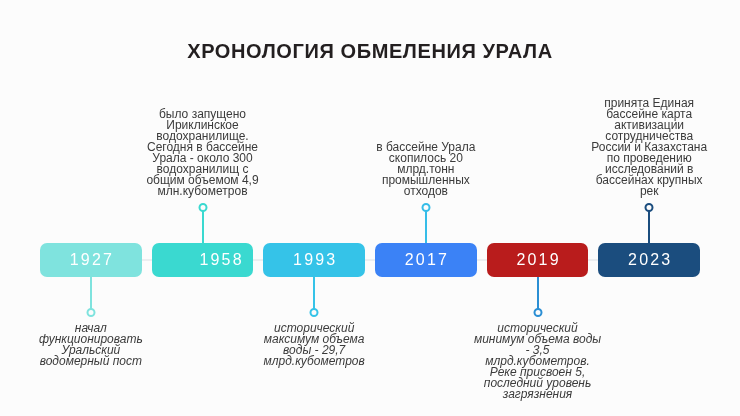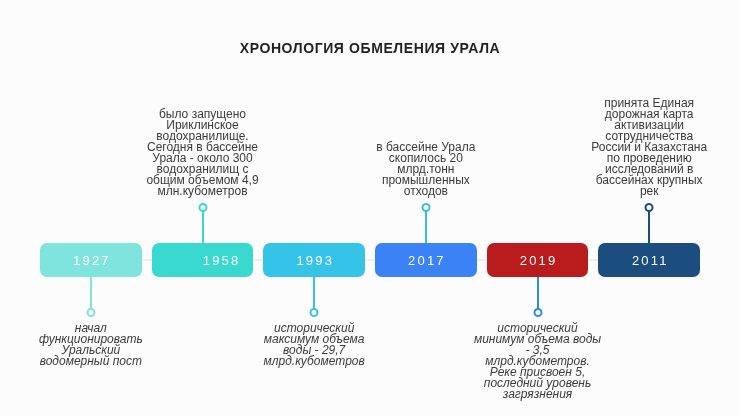--- a/index.html
+++ b/index.html
@@ -20,21 +20,21 @@
     inset: 0;
   }
 
   
   .title {
     position: absolute;
     top: 40px;
     left: 0;
     width: 740px;
     text-align: center;
-    font-size: 14px;
+    font-size: 20px;
     font-weight: bold;
     letter-spacing: 0.6px;
     color: #231f20;
     white-space: nowrap;
   }
 
   
   .track {
     position: absolute;
     left: 40px;
@@ -62,21 +62,21 @@
   }
 
   .badge {
     position: absolute;
     inset: 0;
     border-radius: 7px;
     display: flex;
     align-items: center;
     justify-content: center;
     color: #ffffff;
-    font-size: 13px;
+    font-size: 16px;
     letter-spacing: 2.2px;
     text-indent: 2.2px;
     font-weight: 400;
   }
 
   
   .connector {
     position: absolute;
     left: 50%;
     width: 2px;
@@ -174,22 +174,22 @@
       </div>
       <div class="step">
         <div class="badge" style="background: #b91c1c;">2019</div>
         <div class="connector down" style="color: rgb(43, 143, 212);">
           <div class="stem"></div>
           <div class="ring"></div>
         </div>
         <div class="caption below">исторический минимум объема воды - 3,5 млрд.кубометров. Реке присвоен 5, последний уровень загрязнения</div>
       </div>
       <div class="step">
-        <div class="badge" style="background: rgb(27, 77, 126);">2011</div>
+        <div class="badge" style="background: rgb(27, 77, 126);">2023</div>
         <div class="connector up" style="color: rgb(27, 77, 126);">
           <div class="stem"></div>
           <div class="ring"></div>
         </div>
-        <div class="caption above">принята Единая дорожная карта активизации сотрудничества России и Казахстана по проведению исследований в бассейнах крупных рек</div>
+        <div class="caption above">принята Единая бассейне карта активизации сотрудничества России и Казахстана по проведению исследований в бассейнах крупных рек</div>
       </div>
     </div>
 
 </div>
 
 </body></html>

